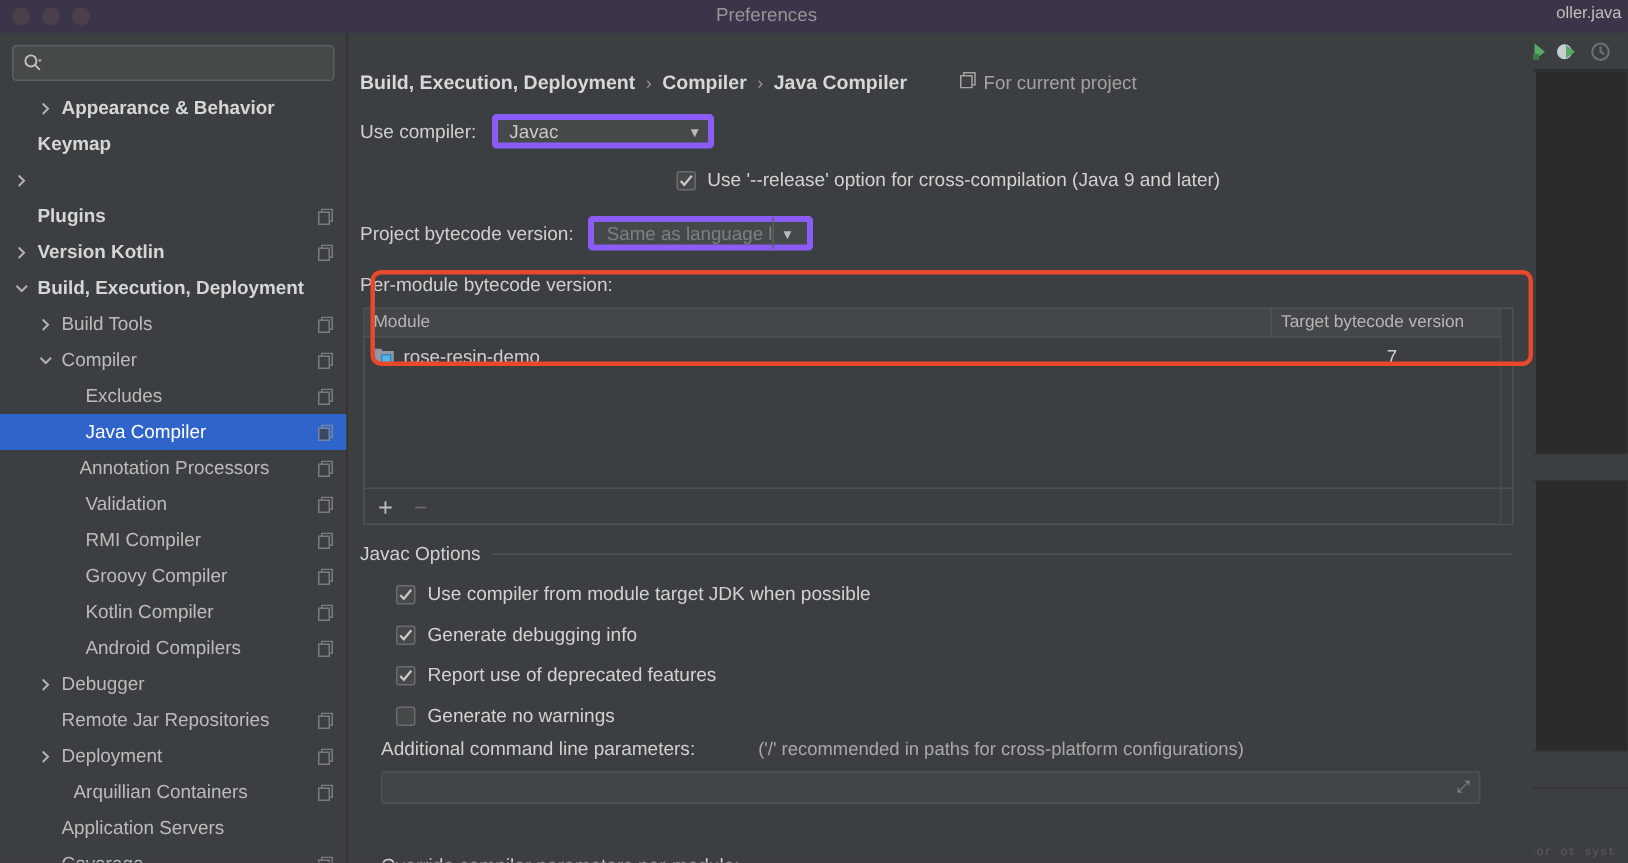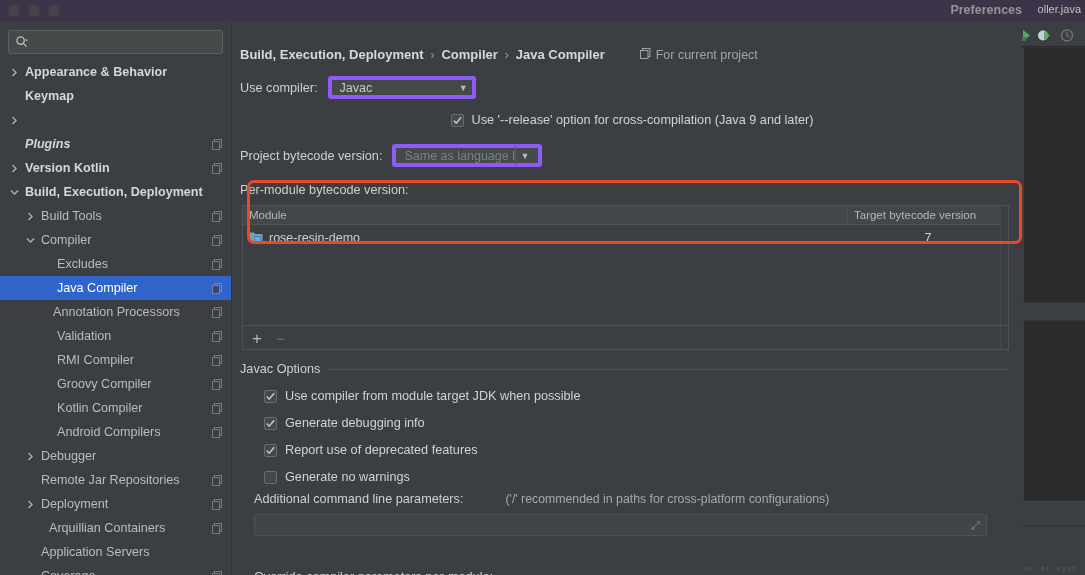--- a/index.html
+++ b/index.html
@@ -50,22 +50,22 @@
     position: relative; height: 22px; width: 100%;
     background: #3c3448;
   }
   #traffic-lights {
     position: absolute; left: 8px; top: 5px;
     display: flex; gap: 8px;
   }
   .tl { width: 12px; height: 12px; border-radius: 50%; background: #4b4049; }
   #window-title {
     position: absolute; left: 0; right: 0; top: 3px;
-    text-align: right; font-size: 12.5px; color: #9b9298;
-    font-weight: 700;
+    text-align: center; font-size: 12.5px; color: #9b9298;
+    font-weight: 400;
   }
 
   #prefs-body { display: flex; height: 553px; width: 100%; }
 
   
   #sidebar {
     width: 232px; background: #3c3f41; flex-shrink: 0;
     border-right: 1px solid #323232;
     position: relative; overflow: hidden;
   }
@@ -261,40 +261,40 @@
             <svg width="14" height="14" viewBox="0 0 14 14">
               <circle cx="5.6" cy="5.6" r="3.7" fill="none" stroke="#c0c0c0" stroke-width="1.3"></circle>
               <line x1="8.4" y1="8.4" x2="11.6" y2="11.6" stroke="#c0c0c0" stroke-width="1.3"></line>
               <path d="M10.2 4.6 L13 4.6 L11.6 6.4 Z" fill="#c0c0c0"></path>
             </svg>
           </span>
           <input id="search-input" type="text" placeholder="" style="">
         </div>
       </div>
       <div id="tree">
+          <div class="tree-item bold" style="padding-left: 24px;">
+            <span class="twisty">
+              <svg width="9" height="9" viewBox="0 0 9 9">
+                <path d="M2.5 1 L6 4.5 L2.5 8" stroke="#b0b0b0" stroke-width="1.4" fill="none"></path>
+              </svg>
+            </span>
+            <span class="tree-label" style="margin-left: 4px;">Appearance &amp; Behavior</span>
+          </div>
           <div class="tree-item bold" style="padding-left: 8px;">
+            <span class="twisty"></span>
+            <span class="tree-label" style="margin-left: 4px;">Keymap</span>
+          </div>
+          <div class="tree-item bold" style="padding-left: 8px;">
             <span class="twisty">
               <svg width="9" height="9" viewBox="0 0 9 9">
                 <path d="M2.5 1 L6 4.5 L2.5 8" stroke="#b0b0b0" stroke-width="1.4" fill="none"></path>
               </svg>
             </span>
-            <span class="tree-label" style="margin-left: 4px;">Appearance &amp; Behavior</span>
           </div>
           <div class="tree-item bold" style="padding-left: 8px;">
-            <span class="twisty"></span>
-            <span class="tree-label" style="margin-left: 4px;">Keymap</span>
-          </div>
-          <div class="tree-item bold" style="padding-left: 8px;">
-            <span class="twisty">
-              <svg width="9" height="9" viewBox="0 0 9 9">
-                <path d="M2.5 1 L6 4.5 L2.5 8" stroke="#b0b0b0" stroke-width="1.4" fill="none"></path>
-              </svg>
-            </span>
-          </div>
-          <div class="tree-item bold" style="padding-left: 8px; font-style: italic;">
             <span class="twisty"></span>
             <span class="tree-label" style="margin-left: 4px;">Plugins</span>
             <span class="copy-icon"><svg width="11" height="11" viewBox="0 0 11 11">
                 <rect x="2.5" y="0.5" width="7" height="8" fill="none" stroke="#8d9195" stroke-width="1"></rect>
                 <rect x="0.5" y="2.5" width="7" height="8" fill="#3c3f41" stroke="#8d9195" stroke-width="1"></rect>
               </svg></span>
           </div>
           <div class="tree-item bold" style="padding-left: 8px;">
             <span class="twisty">
               <svg width="9" height="9" viewBox="0 0 9 9">

